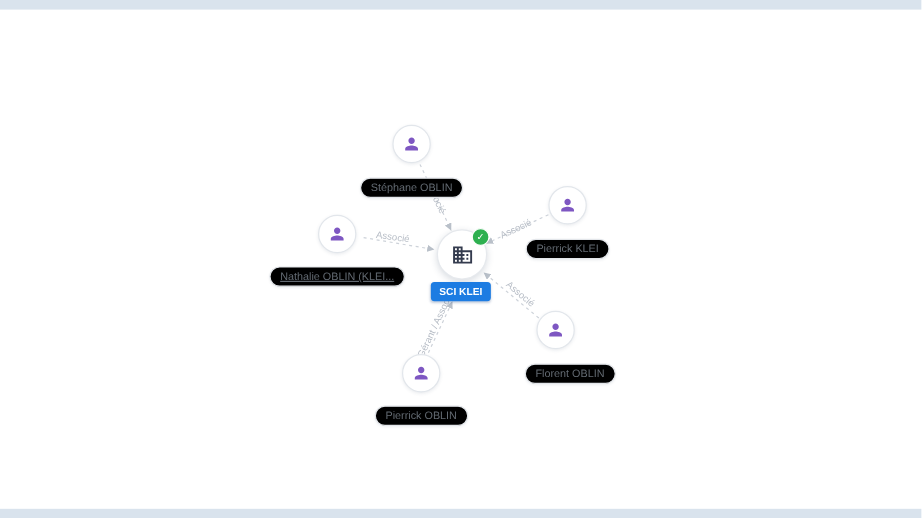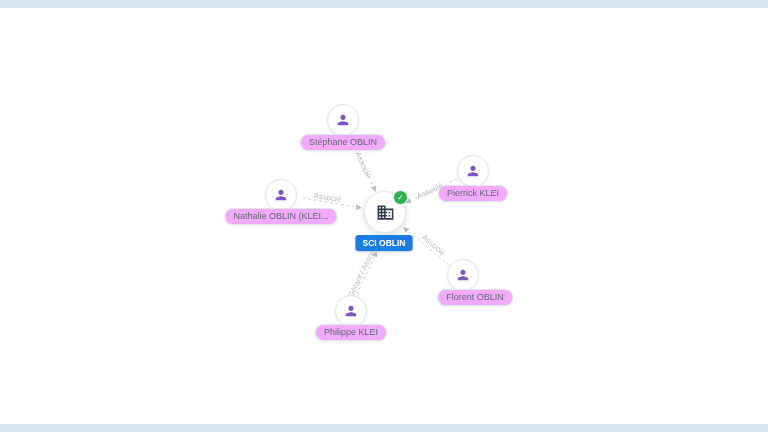--- a/index.html
+++ b/index.html
@@ -7,23 +7,23 @@
   #stage{position:relative;width:768px;height:432px;background:#ffffff;overflow:hidden;margin:0 auto;}
   .frame-strip{position:absolute;left:0;width:768px;height:8px;background:#d9e3ed;}
   .frame-strip.top{top:0;}
   .frame-strip.bottom{bottom:0;}
   #edges-layer{position:absolute;left:0;top:0;z-index:1;}
   .edge-line{fill:none;stroke:#cdd2d9;stroke-width:1;stroke-dasharray:2.5 3;}
   .edge-label{font-family:"Liberation Sans", sans-serif;font-size:8px;fill:#b7bdc6;}
   .node-circle{position:absolute;width:32px;height:32px;border-radius:50%;background:#ffffff;
     border:1px solid #e2e6eb;box-shadow:0 1px 3px rgba(40,60,90,.10);z-index:2;
     display:flex;align-items:center;justify-content:center;cursor:pointer;box-sizing:border-box;}
-  .node-pill{position:absolute;transform:translateX(-50%);z-index:3;background:#f0abfc;
+  .node-pill{position:absolute;transform:translateX(-50%);z-index:3;background:#000000;
     border:1px solid #e3e6ea;border-radius:9px;padding:2px 8px;font-size:9px;color:#636a72;
-    white-space:nowrap;box-shadow:0 1px 2px rgba(40,60,90,.08);cursor:pointer;line-height:11px;}
+    white-space:nowrap;box-shadow:0 1px 2px rgba(40,60,90,.08);cursor:pointer;line-height:11px;margin-top:14px;}
   .center-node{position:absolute;left:364px;top:191px;width:42px;height:42px;border-radius:50%;
     background:#ffffff;border:1px solid #e6e9ed;box-shadow:0 2px 6px rgba(40,60,90,.18);z-index:2;
     display:flex;align-items:center;justify-content:center;cursor:pointer;box-sizing:border-box;}
   .verify-badge{position:absolute;left:28px;top:-2px;width:13px;height:13px;border-radius:50%;
     background:#2eb050;border:1.5px solid #ffffff;color:#ffffff;font-size:8px;line-height:13px;
     text-align:center;box-sizing:content-box;}
   .center-label{position:absolute;left:384px;top:235px;transform:translateX(-50%);z-index:3;
     background:#1d7ce2;color:#ffffff;font-size:8.5px;font-weight:bold;padding:3px 7px;
     border-radius:3px;white-space:nowrap;cursor:pointer;box-shadow:0 1px 2px rgba(20,60,120,.25);}
   svg{display:block;}
@@ -74,43 +74,43 @@
   </div>
   <div class="node-pill" style="left:473px;top:185px;">Pierrick KLEI</div>
 
   <div class="node-circle" style="left:265px;top:179px;">
     <span>
       <svg width="16" height="16" viewBox="0 0 24 24">
           <path fill="#7e57c2" d="M12 12c2.21 0 4-1.79 4-4s-1.79-4-4-4-4 1.79-4 4 1.79 4 4 4zm0 2c-2.67 0-8 1.34-8 4v2h16v-2c0-2.66-5.33-4-8-4z"></path>
         </svg>
     </span>
   </div>
-  <div class="node-pill" style="left:281px;top:208px;">Nathalie OBLIN (KLEI...</div>
+  <div class="node-pill" style="left:281px;top:208px;text-decoration:underline;">Nathalie OBLIN (KLEI...</div>
 
   <div class="node-circle" style="left:447px;top:259px;">
     <span>
       <svg width="16" height="16" viewBox="0 0 24 24">
           <path fill="#7e57c2" d="M12 12c2.21 0 4-1.79 4-4s-1.79-4-4-4-4 1.79-4 4 1.79 4 4 4zm0 2c-2.67 0-8 1.34-8 4v2h16v-2c0-2.66-5.33-4-8-4z"></path>
         </svg>
     </span>
   </div>
   <div class="node-pill" style="left:475px;top:289px;">Florent OBLIN</div>
 
   <div class="node-circle" style="left:335px;top:295px;">
     <span>
       <svg width="16" height="16" viewBox="0 0 24 24">
           <path fill="#7e57c2" d="M12 12c2.21 0 4-1.79 4-4s-1.79-4-4-4-4 1.79-4 4 1.79 4 4 4zm0 2c-2.67 0-8 1.34-8 4v2h16v-2c0-2.66-5.33-4-8-4z"></path>
         </svg>
     </span>
   </div>
-  <div class="node-pill" style="left:351px;top:324px;">Philippe KLEI</div>
+  <div class="node-pill" style="left:351px;top:324px;">Pierrick OBLIN</div>
 
   <div class="center-node">
     <span>
       <svg width="19" height="19" viewBox="0 0 24 24">
           <path fill="#343b4e" d="M12 7V3H2v18h20V7H12zM6 19H4v-2h2v2zm0-4H4v-2h2v2zm0-4H4V9h2v2zm0-4H4V5h2v2zm4 12H8v-2h2v2zm0-4H8v-2h2v2zm0-4H8V9h2v2zm0-4H8V5h2v2zm10 12h-8v-2h2v-2h-2v-2h2v-2h-2V9h8v10zm-2-8h-2v2h2v-2zm0 4h-2v2h2v-2z"></path>
         </svg>
     </span>
     <span class="verify-badge">✓</span>
   </div>
-  <div class="center-label">SCI OBLIN</div>
+  <div class="center-label">SCI KLEI</div>
 
 </div>
 
 </body></html>

